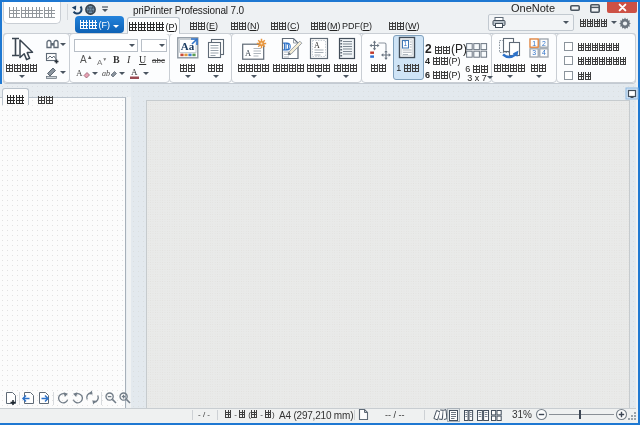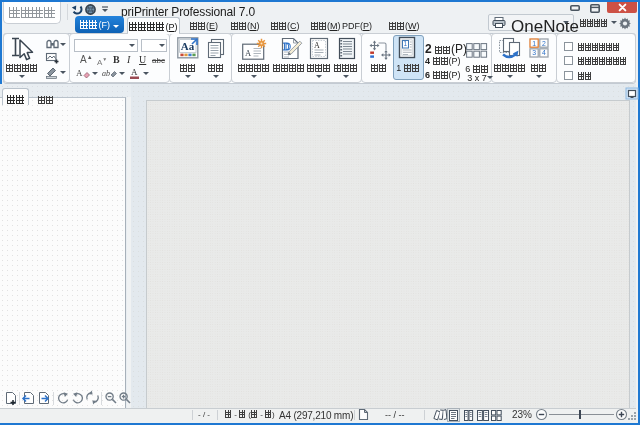--- a/index.html
+++ b/index.html
@@ -8,21 +8,21 @@
 
 i.k,i.kw,i.kg,i.kt{display:inline-block;vertical-align:-1px;margin-right:1px}
 i.k{width:7px;height:8px;background:repeating-linear-gradient(0deg,#3f3f3f 0 1px,transparent 1px 3px),repeating-linear-gradient(90deg,#3f3f3f 0 1px,transparent 1px 3px)}
 i.kt{width:8px;height:9px;background:repeating-linear-gradient(0deg,#2b2b2b 0 1px,transparent 1px 3px),repeating-linear-gradient(90deg,#2b2b2b 0 1px,transparent 1px 3px)}
 i.kw{width:8px;height:9px;background:repeating-linear-gradient(0deg,#fff 0 1px,transparent 1px 3px),repeating-linear-gradient(90deg,#fff 0 1px,transparent 1px 3px)}
 i.ks{width:6px;height:8px;background:repeating-linear-gradient(0deg,#3f3f3f 0 1px,transparent 1px 2.6px),repeating-linear-gradient(90deg,#3f3f3f 0 1px,transparent 1px 2.6px)}i.ks{display:inline-block;vertical-align:-1px;margin-right:1px}i.kg{width:11px;height:11px;margin-right:0.5px;vertical-align:-2px;background:repeating-linear-gradient(0deg,#91969b 0 1px,transparent 1px 3.6px),repeating-linear-gradient(90deg,#91969b 0 1px,transparent 1px 3.6px)}
 .dd{display:inline-block;width:0;height:0;border-left:3px solid transparent;border-right:3px solid transparent;border-top:3px solid #4a5560}
 .ddw{border-top-color:#fff}
 
 #qat{left:3px;top:2px;width:58px;height:22px;font-size:12px;line-height:12px;background:#fff;border:1px solid #c9ced4;border-top:none;border-radius:0 0 5px 5px;text-align:center;padding-top:4px}
-#title{left:121px;top:4.5px;font-size:12px;letter-spacing:-0.15px;color:#1b1b1b}
+#title{left:133px;top:4.5px;font-size:10px;letter-spacing:-0.15px;color:#1b1b1b}
 
 .tab{position:absolute;top:21px;font-size:9px;color:#222;height:14px}
 #filebtn{left:75px;top:16px;width:49px;height:17px;line-height:9px;background:linear-gradient(#2383dc,#0d61b5);border-radius:4px;color:#fff;font-size:9px;text-align:center;padding-top:4px}
 #acttab{left:127px;top:17px;width:53px;height:17px;background:#fcfdfe;border:1px solid #bcc5cd;border-bottom:none;border-radius:3px 3px 0 0;text-align:center;padding-top:4px;font-size:9px;color:#111}
 
 #ribbon{left:3px;top:33px;width:633px;height:51px;background:#fcfdfe;border:1px solid #c3cad2;border-radius:3px}
 .rlbl{position:absolute;font-size:9px;color:#222;text-align:center}
 .sel1{position:absolute;left:393px;top:34.5px;width:31px;height:45px;background:#cfe4f6;border:1px solid #7fa0bc;border-radius:3px}
 .ck{position:absolute;width:9px;height:9px;background:#fff;border:1px solid #8b949c}
 
@@ -72,21 +72,21 @@
 <div class="tab" style="left:271px"><i class="k"></i><i class="k"></i>(<u>C</u>)</div>
 <div class="tab" style="left:311px"><i class="k"></i><i class="k"></i>(<u>M</u>)</div>
 <div class="tab" style="left:342px">PDF(<u>P</u>)</div>
 <div class="tab" style="left:389px"><i class="k"></i><i class="k"></i>(<u>W</u>)</div>
 <div class="abs" style="left:488px;top:14px;width:86px;height:17px;background:#f2f4f6;border:1px solid #c2c9d0;border-radius:2px"></div>
 <svg class="abs" style="left:492px;top:17px" width="14" height="11" viewBox="0 0 14 11">
     <rect x="3" y="0.5" width="8" height="4" fill="#fff" stroke="#5f6a76"></rect>
     <rect x="1" y="3.5" width="12" height="5" rx="1" fill="#b9c2ca" stroke="#434e5a"></rect>
     <rect x="3.5" y="6.5" width="7" height="4" fill="#fff" stroke="#434e5a"></rect>
   </svg>
-<div class="abs" style="left:511px;top:17px;font-size:17px;color:#222">OneNote</div>
+<div class="abs" style="left:511px;top:2px;font-size:11px;color:#222">OneNote</div>
 <div class="dd abs" style="left:563px;top:21px"></div>
 <div class="abs" style="left:580px;top:19px;font-size:9px;line-height:9px"><i class="ks"></i><i class="ks"></i><i class="ks"></i><i class="ks"></i></div>
 <div class="dd abs" style="left:611px;top:21px"></div>
 <svg class="abs" style="left:619px;top:17px" width="13" height="13" viewBox="0 0 13 13">
     <path d="M6,0.5 L7,2.2 L8.8,1.4 L9,3.4 L11,3.5 L10.2,5.3 L11.7,6.5 L10.2,7.7 L11,9.5 L9,9.6 L8.8,11.6 L7,10.8 L6,12.5 L5,10.8 L3.2,11.6 L3,9.6 L1,9.5 L1.8,7.7 L0.3,6.5 L1.8,5.3 L1,3.4 L3,3.4 L3.2,1.4 L5,2.2 Z" fill="#6b747d"></path>
     <circle cx="6" cy="6.5" r="2.1" fill="#eef1f3"></circle>
   </svg>
 <div id="ribbon" class="abs"></div>
 <div class="abs" style="left:3px;top:33px;width:67px;height:50px;background:#fcfdfe;border:1px solid #c9ced4;border-radius:4px"></div>
 <div class="abs" style="left:69px;top:33px;width:101px;height:50px;background:#fcfdfe;border:1px solid #c9ced4;border-radius:4px"></div>
@@ -347,21 +347,21 @@
     <rect x="0.5" y="0.5" width="4.9" height="10" fill="#fdfdfd" stroke="#44505e" stroke-width="1"></rect>
     <rect x="6.6" y="0.5" width="4.9" height="10" fill="#fdfdfd" stroke="#44505e" stroke-width="1"></rect>
     <path d="M1.7,2.5 h2.6 M1.7,4.5 h2.6 M1.7,6.5 h2.6 M7.8,2.5 h2.6 M7.8,4.5 h2.6 M7.8,6.5 h2.6" stroke="#44505e" stroke-width="0.7"></path>
   </svg>
 <svg class="abs" style="left:491px;top:410px" width="11" height="11" viewBox="0 0 11 11">
     <rect x="0.5" y="0.5" width="4.2" height="4.4" fill="#fdfdfd" stroke="#44505e" stroke-width="1"></rect>
     <rect x="6" y="0.5" width="4.2" height="4.4" fill="#fdfdfd" stroke="#44505e" stroke-width="1"></rect>
     <rect x="0.5" y="6.1" width="4.2" height="4.4" fill="#fdfdfd" stroke="#44505e" stroke-width="1"></rect>
     <rect x="6" y="6.1" width="4.2" height="4.4" fill="#fdfdfd" stroke="#44505e" stroke-width="1"></rect>
   </svg>
-<div class="sit" style="left:512px;top:409px;position:absolute;font-size:10px">23%</div>
+<div class="sit" style="left:512px;top:409px;position:absolute;font-size:10px">31%</div>
 <svg class="abs" style="left:536px;top:409px" width="11" height="11" viewBox="0 0 11 11">
     <circle cx="5.5" cy="5.5" r="5" fill="#fcfdfd" stroke="#767f88" stroke-width="1.1"></circle>
     <path d="M2.8,5.5 h5.4" stroke="#3c4654" stroke-width="1.4"></path>
   </svg>
 <div class="abs" style="left:549px;top:414px;width:65px;height:1px;background:#8a9097"></div>
 <div class="abs" style="left:579px;top:410px;width:2px;height:9px;background:#3c4654"></div>
 <svg class="abs" style="left:616px;top:409px" width="11" height="11" viewBox="0 0 11 11">
     <circle cx="5.5" cy="5.5" r="5" fill="#fcfdfd" stroke="#767f88" stroke-width="1.1"></circle>
     <path d="M2.8,5.5 h5.4 M5.5,2.8 v5.4" stroke="#3c4654" stroke-width="1.4"></path>
   </svg>

